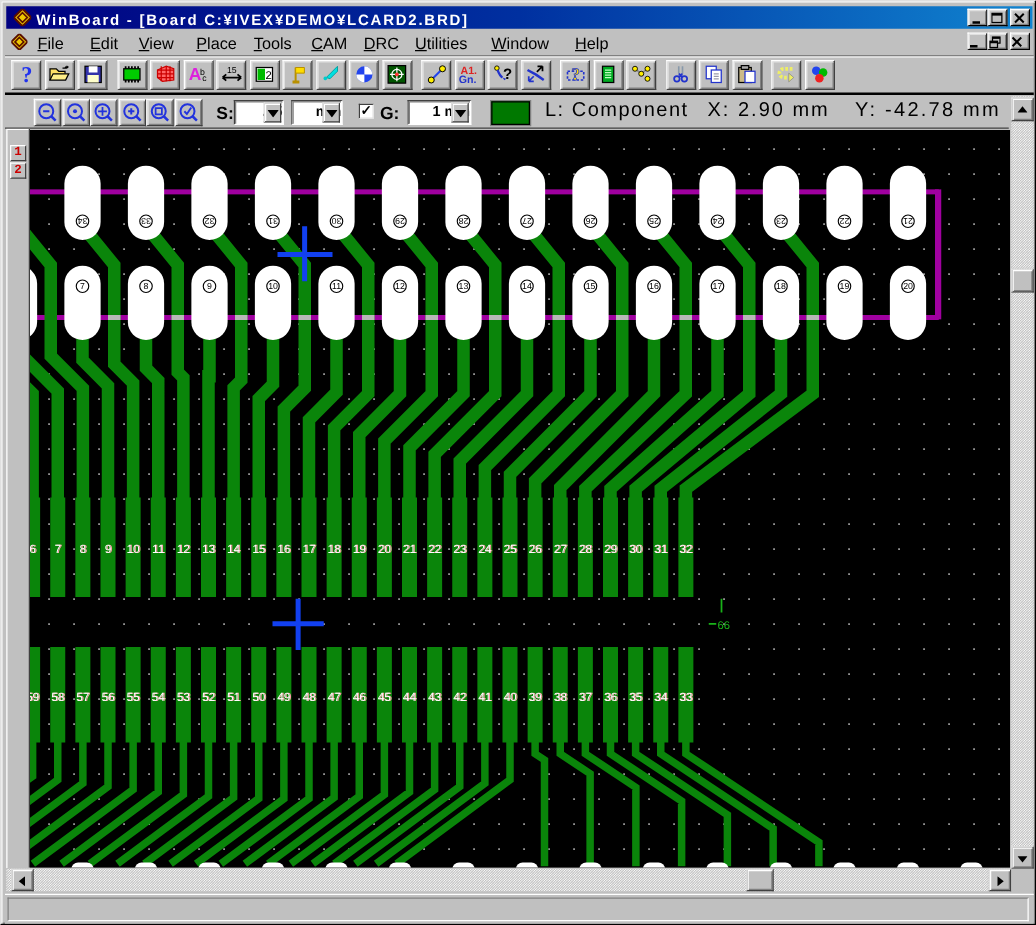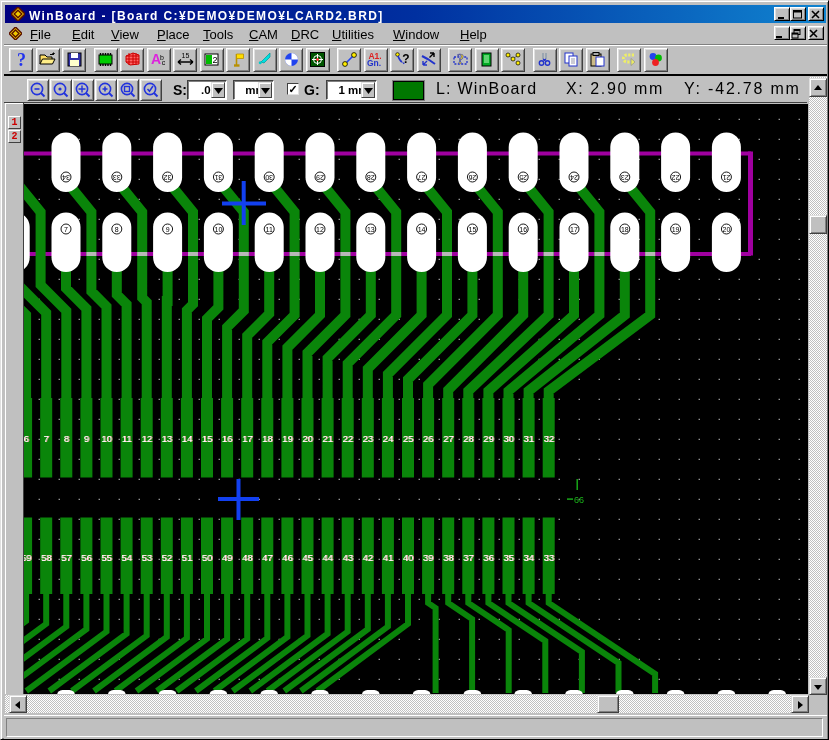--- a/index.html
+++ b/index.html
@@ -14,21 +14,21 @@
 .menu u{text-decoration:underline}
 .mbtn{position:absolute;top:2px;width:16px;height:14px;background:#c0c0c0;border:1px solid;border-color:#fff #000 #000 #fff;box-shadow:inset 1px 1px 0 #dfdfdf, inset -1px -1px 0 #808080}
 .row1{position:absolute;left:3px;top:43px;width:823px;height:32px;border-top:1px solid #808080;box-shadow:inset 0 1px 0 #fff;padding-top:3px;padding-left:5px;white-space:nowrap;border-bottom:2px solid #000}
 .tb{display:inline-block;width:24px;height:24px;background:#c0c0c0;border:1px solid;border-color:#fff #404040 #404040 #fff;box-shadow:inset 1px 1px 0 #dfdfdf, inset -1px -1px 0 #808080;margin-right:2.5px;vertical-align:top}
 .tb svg{display:block;margin:2px auto 0}
 .tgap{display:inline-block;width:5px}
 .row2{position:absolute;left:3px;top:75px;width:803px;height:27px;background:#c0c0c0;border-bottom:1px solid #404040;white-space:nowrap}
 .zb{position:absolute;top:3px;width:22px;height:22px;background:#c0c0c0;border:1px solid;border-color:#fff #404040 #404040 #fff;box-shadow:inset 1px 1px 0 #dfdfdf, inset -1px -1px 0 #808080}
 .zb svg{display:block;margin:1px auto 0}
 .lbl{position:absolute;font-size:14px;color:#000;letter-spacing:0px}
-.dd{position:absolute;top:4px;height:20px;background:#fff;border:1px solid;border-color:#404040 #fff #fff #404040;box-shadow:inset 1px 1px 0 #808080;font-size:11.5px;font-weight:bold;text-align:center;padding-left:4px}
+.dd{position:absolute;top:4px;height:20px;background:#fff;border:1px solid;border-color:#404040 #fff #fff #404040;box-shadow:inset 1px 1px 0 #808080;font-size:11.5px;font-weight:bold;text-align:right;padding-left:4px}
 .dd .ar{position:absolute;right:1px;top:1px;bottom:1px;width:14px;background:#c0c0c0;border:1px solid;border-color:#dfdfdf #404040 #404040 #dfdfdf;box-shadow:inset 1px 1px 0 #fff}
 .dd .ar svg{display:block;margin:5px auto 0}
 .cb{position:absolute;left:283px;top:7px;width:12px;height:12px;background:#fff;border:1px solid;border-color:#404040 #dfdfdf #dfdfdf #404040;font-size:11px;line-height:11px;text-align:center;font-weight:bold}
 .swatch{position:absolute;left:389px;top:5px;width:31px;height:19px;background:#007800;border:1px solid #000;box-shadow:0 0 0 1px #808080}
 .canvas{position:absolute;left:23px;top:103px;width:784px;height:590px;background:#000}
 .lstrip{position:absolute;left:4px;top:102px;width:19px;height:591px;background:#c0c0c0;border-right:1px solid #404040;box-shadow:inset 1px 1px 0 #fff}
 .lb{position:absolute;left:3px;width:13px;height:13px;background:#c0c0c0;border:1px solid;border-color:#fff #404040 #404040 #fff;color:#cc0000;font-size:10px;line-height:12px;text-align:center;font-family:"Liberation Mono",monospace;font-weight:bold}
 .vscroll{position:absolute;left:808px;top:76px;width:18px;height:618px;background:#c0c0c0;background-image:linear-gradient(45deg,#fff 25%,transparent 25%,transparent 75%,#fff 75%),linear-gradient(45deg,#fff 25%,transparent 25%,transparent 75%,#fff 75%);background-size:2px 2px;background-position:0 0,1px 1px}
 .hscroll{position:absolute;left:4px;top:694px;width:804px;height:18px;background:#c0c0c0;background-image:linear-gradient(45deg,#fff 25%,transparent 25%,transparent 75%,#fff 75%),linear-gradient(45deg,#fff 25%,transparent 25%,transparent 75%,#fff 75%);background-size:2px 2px;background-position:0 0,1px 1px}
 .sbtn{position:absolute;background:#c0c0c0;border:1px solid;border-color:#dfdfdf #404040 #404040 #dfdfdf;box-shadow:inset 1px 1px 0 #fff, inset -1px -1px 0 #808080}
@@ -36,21 +36,21 @@
 .corner{position:absolute;left:808px;top:694px;width:18px;height:18px;background:#c0c0c0}
 .status{position:absolute;left:3px;top:714px;width:823px;height:24px;border-top:1px solid #fff;background:#c0c0c0}
 .sfield{position:absolute;left:2px;top:2px;width:817px;height:19px;border:1px solid;border-color:#808080 #fff #fff #808080;background:#c0c0c0}
 </style></head><body>
 <div class="win">
  <div class="title">
   <svg style="position:absolute;left:6px;top:2px" width="14" height="14" viewBox="0 0 14 14">
         <path d="M7 0 L14 7 L7 14 L0 7 Z" fill="#eec800" stroke="#5a1000" stroke-width="1.6"></path>
         <path d="M7 3.2 L10.8 7 L7 10.8 L3.2 7 Z" fill="none" stroke="#5a1000" stroke-width="1.4"></path>
       </svg>
-  <span class="txt">WinBoard - [Board C:¥DEMO¥DEMO¥LCARD2.BRD]</span>
+  <span class="txt">WinBoard - [Board C:¥IVEX¥DEMO¥LCARD2.BRD]</span>
   <span class="tbtn" style="left:769px">
         <svg width="10" height="10" viewBox="0 0 10 10">
           <rect x="1" y="7" width="6" height="2" fill="#000"></rect>
         </svg>
       </span>
   <span class="tbtn" style="left:785px">
         <svg width="10" height="10" viewBox="0 0 10 10">
           <rect x="0.5" y="0.5" width="8" height="7.5" fill="none" stroke="#000" stroke-width="1"></rect>
           <rect x="0.5" y="0.5" width="8" height="2" fill="#000"></rect>
         </svg>
@@ -236,21 +236,21 @@
           </svg>
         </span></span>
   <span class="cb">✓</span>
   <span class="lbl" style="left:300px;top:6px;font-weight:bold">G:</span>
   <span class="dd" style="left:322px;width:51px;line-height:18px">1 mm<span class="ar">
           <svg width="9" height="6" viewBox="0 0 9 6">
             <path d="M0 0 h9 l-4.5 6 z" fill="#000"></path>
           </svg>
         </span></span>
   <span class="swatch"></span>
-  <span class="lbl" style="left:432px;top:4px;font-size:16px;letter-spacing:1.2px">L: WinBoard</span>
+  <span class="lbl" style="left:432px;top:4px;font-size:16px;letter-spacing:1.2px">L: Component</span>
   <span class="lbl" style="left:562px;top:4px;font-size:16px;letter-spacing:1.6px">X: 2.90 mm</span>
       <span class="lbl" style="left:680px;top:4px;font-size:16px;letter-spacing:1.8px">Y: -42.78 mm</span>
  </div>
  <div class="lstrip">
   <span class="lb" style="top:13px">1</span>
   <span class="lb" style="top:27px">2</span>
  </div>
  <div class="canvas">
       <svg width="784" height="590" viewBox="23 103 784 590" style="display:block">
         <rect x="23" y="103" width="784" height="590" fill="#000"></rect>

